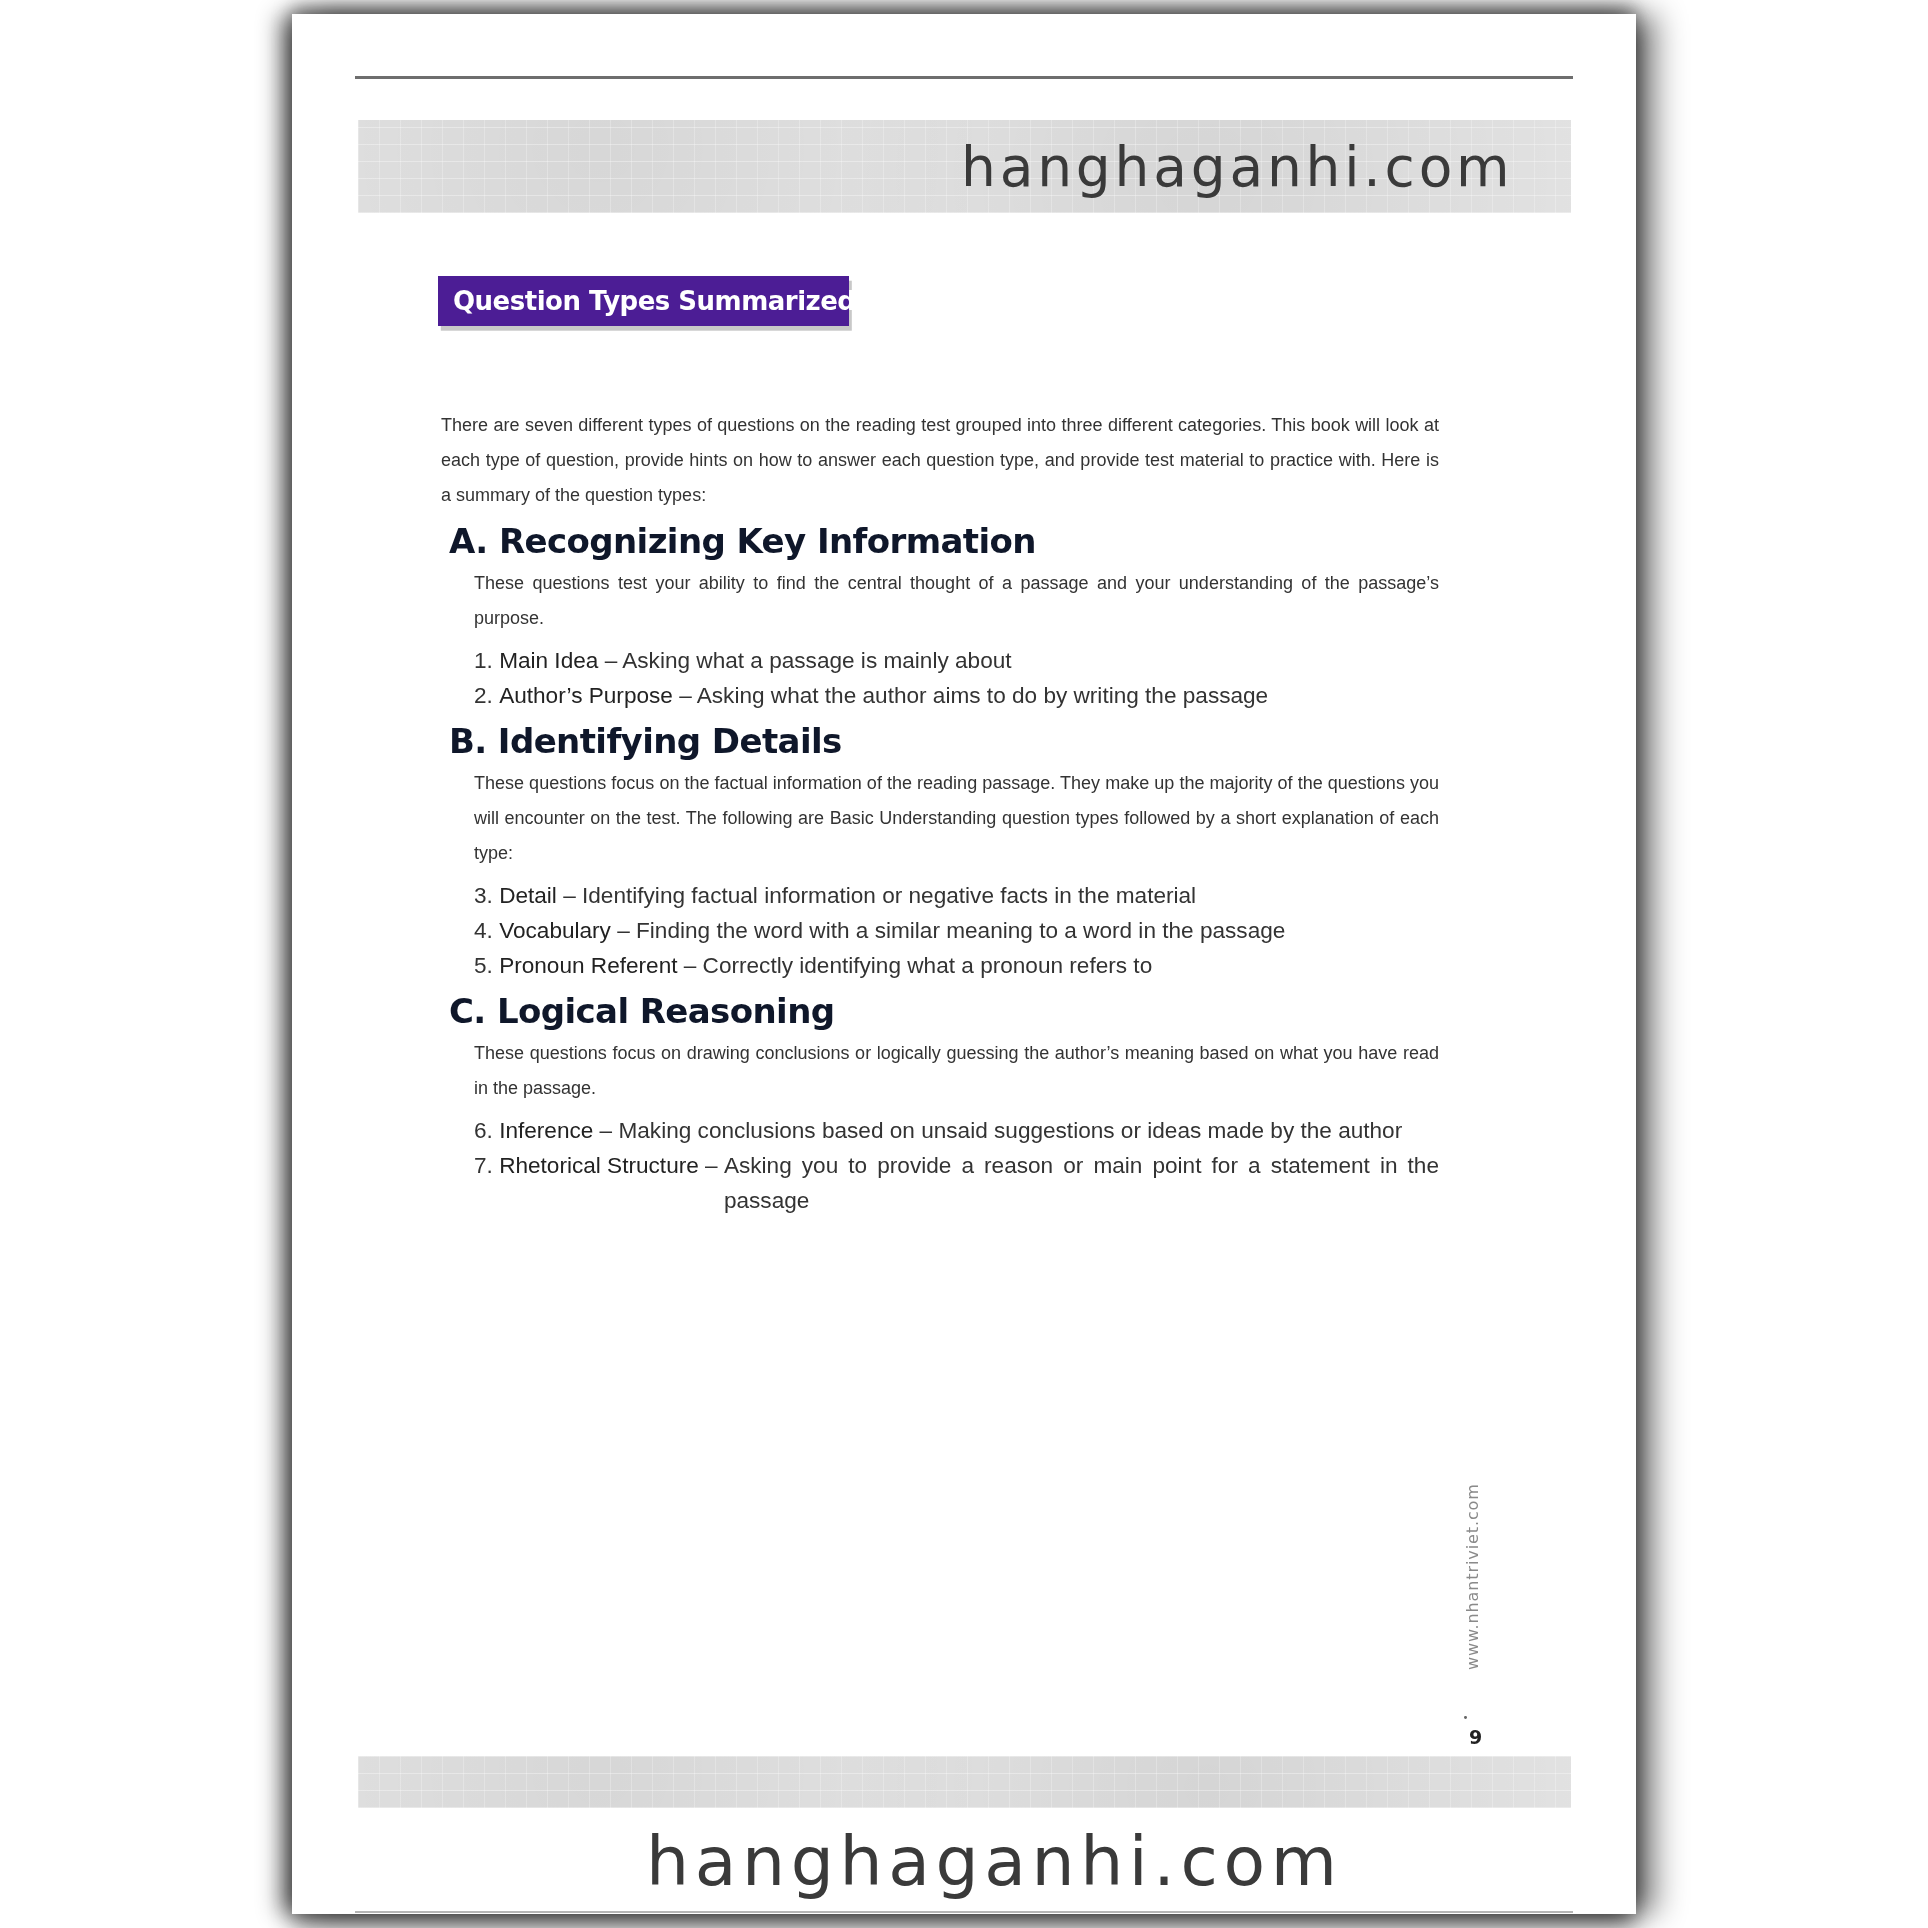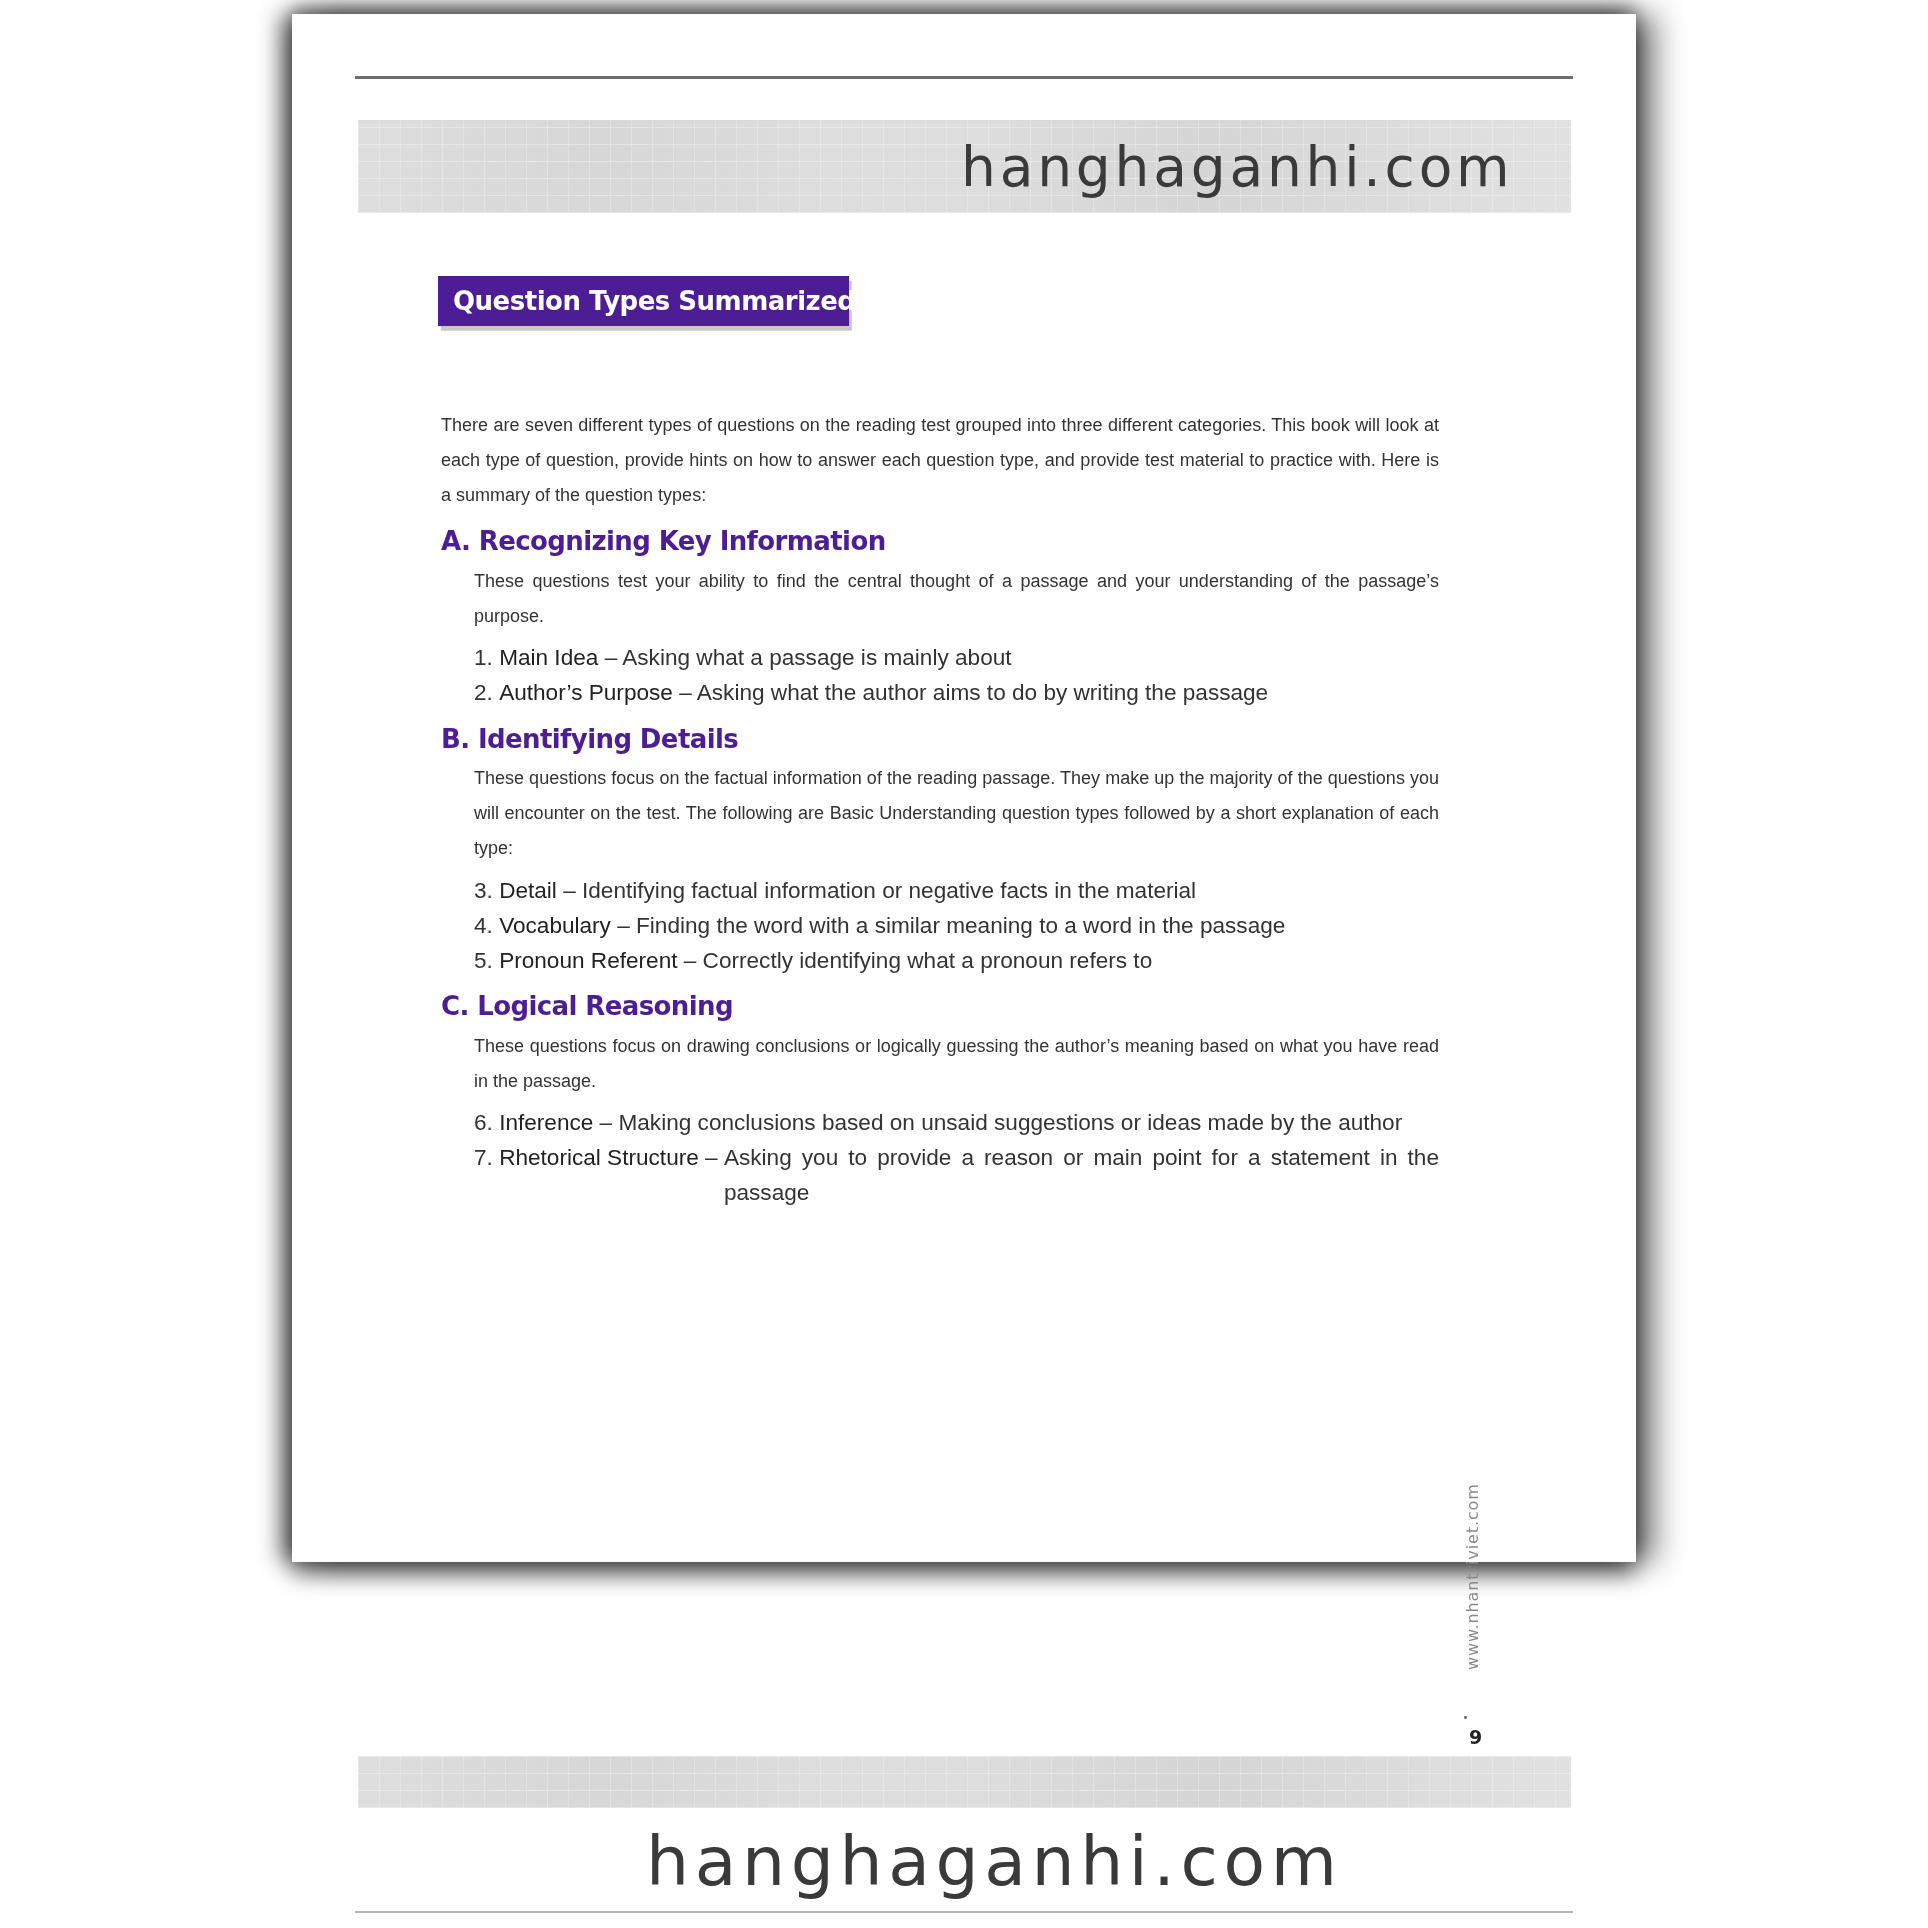--- a/index.html
+++ b/index.html
@@ -2,21 +2,21 @@
 <html style="font-size:15px"><head>
 <meta charset="utf-8">
 <style>
   html, body { margin: 0; padding: 0; }
   body {
     width: 1928px; height: 1928px; position: relative; overflow: hidden;
     background: #ffffff;
     font-family: "Liberation Sans", sans-serif;
   }
   .page {
-    position: absolute; left: 292px; top: 14px; width: 1344px; height: 1548px;
+    position: absolute; left: 292px; top: 14px; width: 1344px; height: 1900px;
     background: #ffffff;
     box-shadow: -13px 0 21px rgba(0,0,0,0.45), 21px 0 28px rgba(0,0,0,0.45),
                 0 -9.4px 17px rgba(0,0,0,0.35), 0 13px 21px rgba(0,0,0,0.45);
   }
   .abs { position: absolute; }
   .rule { left: 63px; top: 62px; width: 1218px; height: 2.8px; background: #6e6e6e; }
   .band {
     background-color: #e2e2e2;
     background-image:
       repeating-linear-gradient(0deg, rgba(255,255,255,0.35) 0 0.9px, transparent 0.9px 17px),
@@ -38,22 +38,22 @@
     left: 146px; top: 262px; width: 411px; height: 50px; background: #4c1d95;
     box-shadow: 2.8px 4.7px 0 #c8c8c8;
     color: #ffffff; font-family: "DejaVu Sans", sans-serif; font-weight: bold;
     font-size: 26px; line-height: 50px; padding-left: 15px; box-sizing: border-box;
     letter-spacing: -0.5px; white-space: nowrap;
   }
 
   .content { left: 149px; top: 394px; width: 998px; color: #333333; }
   .p { font-size: 18px; line-height: 35px; text-align: justify; margin: 0; }
   .h {
-    font-family: "DejaVu Sans", sans-serif; font-weight: bold; color: #4c1d95;
-    font-size: 26px; line-height: 34px; letter-spacing: -0.6px; margin: 0;
+    font-family: "DejaVu Sans", sans-serif; font-weight: bold; color: #0f172a;
+    font-size: 34px; line-height: 34px; letter-spacing: -0.6px; margin: 8px;
   }
   .indent { margin-left: 33px; }
   .li { font-size: 22.6px; line-height: 35px; display: flex; }
   .li .num { white-space: pre; }
   .li .term { font-weight: normal; white-space: pre; color: #222; }
   .li .desc { flex: 1; text-align: justify; }
 
   .side-url {
     left: 1171px; top: 1458px; width: 21px; height: 198px;
     font-family: "DejaVu Sans", sans-serif; font-size: 16px; color: #8a8a8a;

